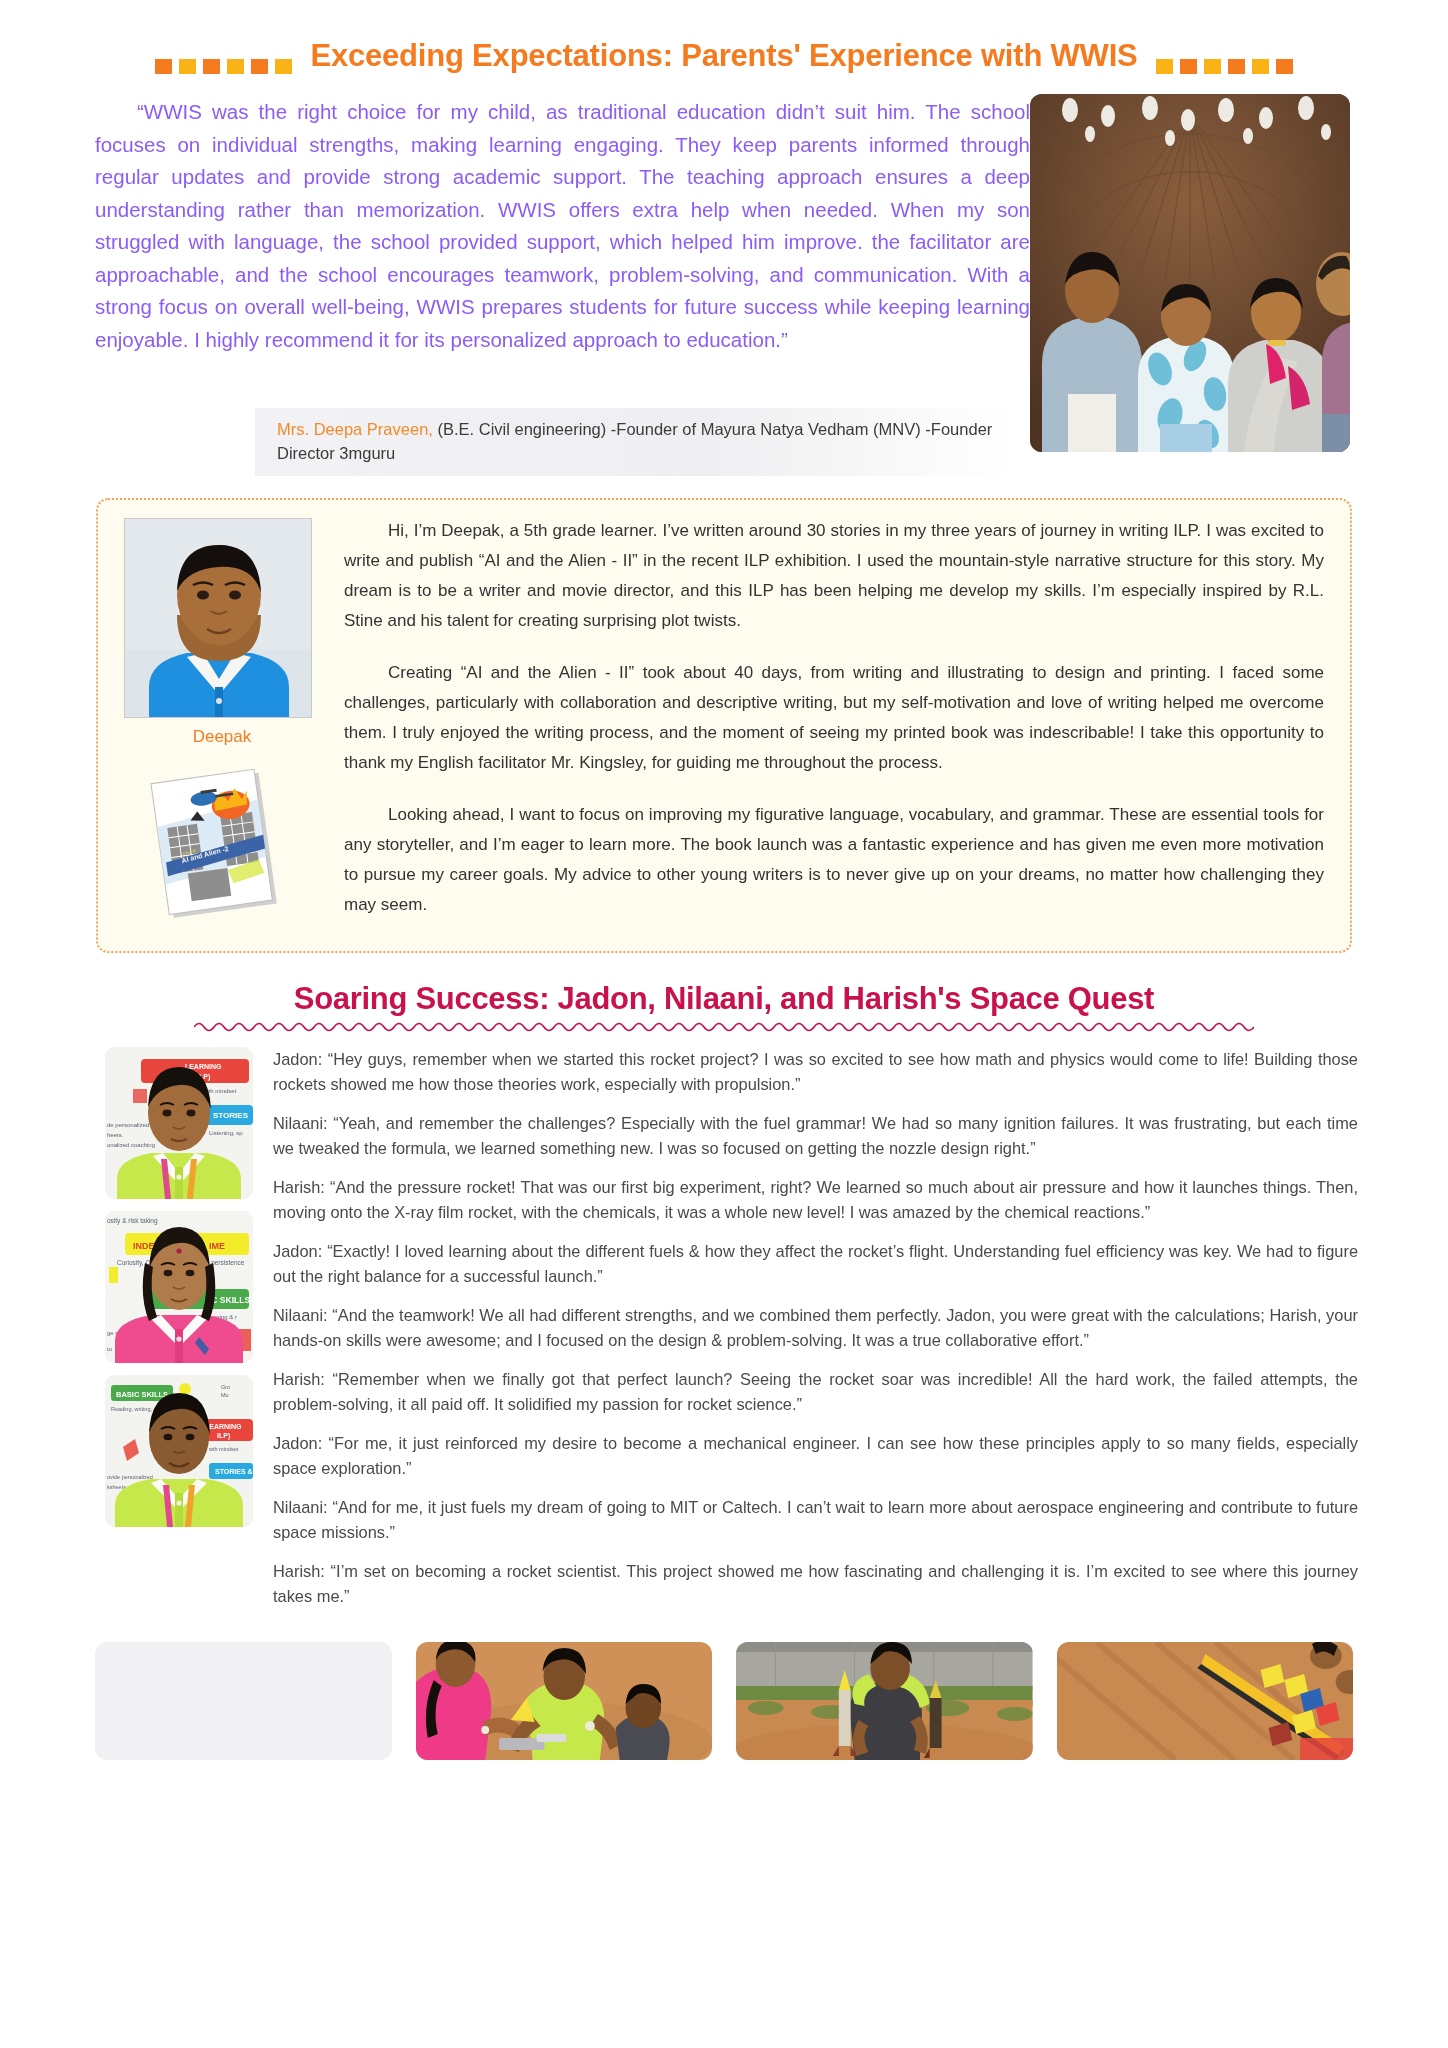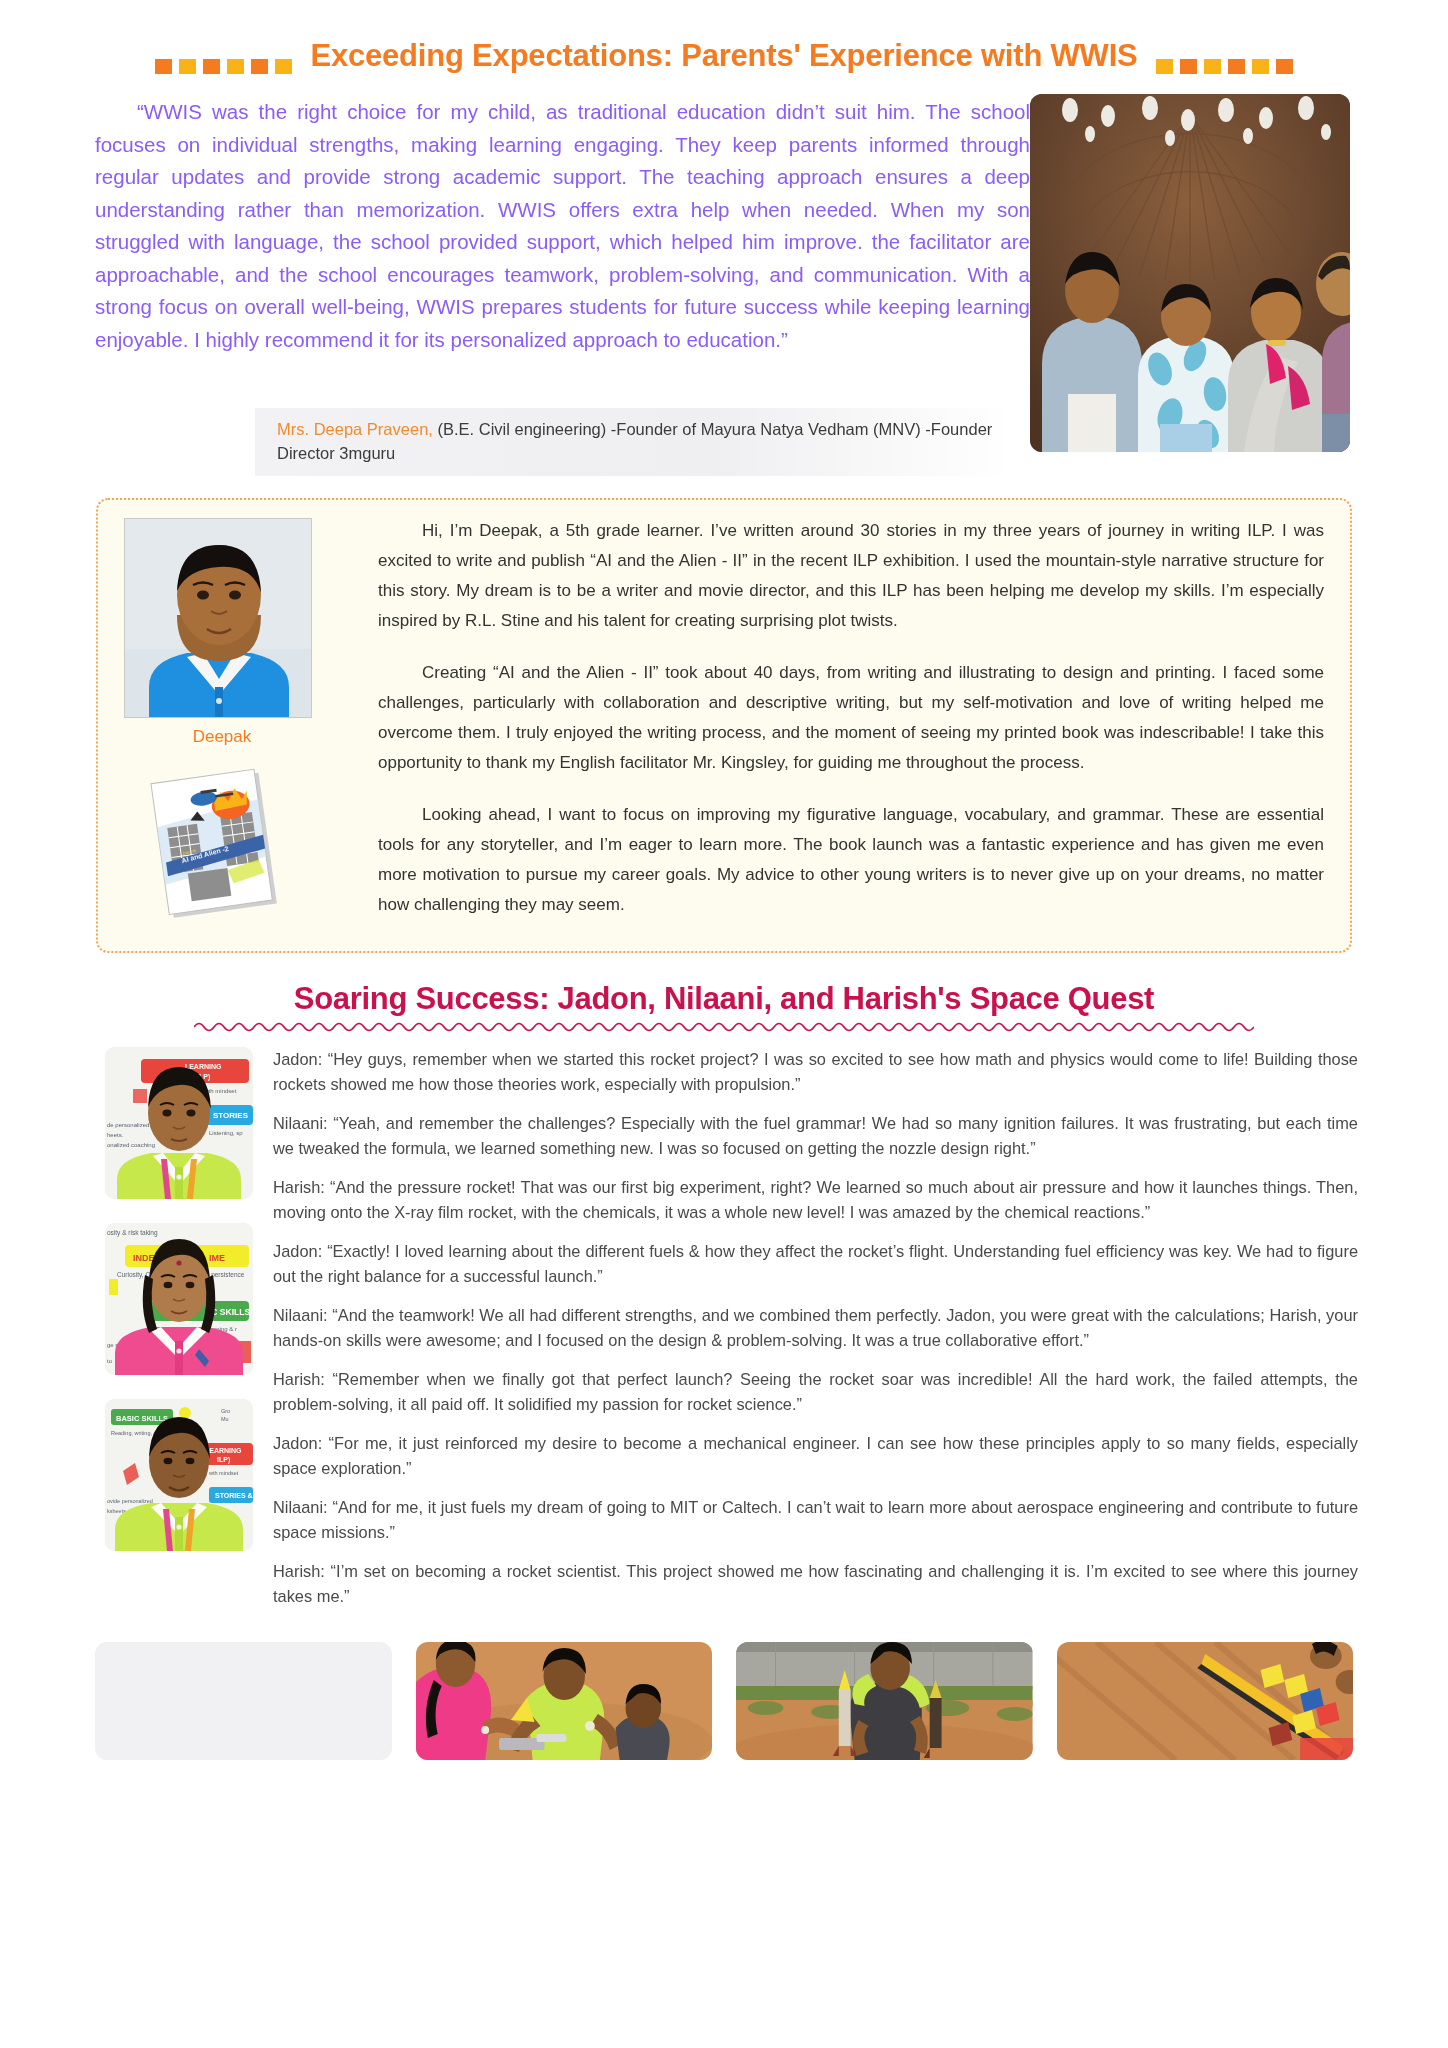--- a/index.html
+++ b/index.html
@@ -59,36 +59,36 @@
   .sec2-cols { display:flex; gap:24px; }
   .sec2-left { width:196px; flex:none; padding-top:4px; }
   .deepak-photo {
     width:188px; height:200px; border:1px solid #c9c9c9; overflow:hidden;
     background:#dfe4e8; position:relative;
   }
   .deepak-cap {
     text-align:center; color:#f47b20; font-size:17px; margin-top:9px;
   }
   .book-wrap { margin-top:12px; width:188px; height:170px; position:relative; }
-  .sec2-right { flex:1; padding-top:2px;margin-left:34px; }
+  .sec2-right { flex:1; padding-top:2px; }
   .sec2-right p {
     font-size:17px; line-height:30px; color:#333333;
     text-align:justify; text-indent:44px; margin-bottom:22px;
   }
   .sec2-right p:last-child { margin-bottom:0; }
 
   
   .sec3 { margin-top:28px; }
   .sec3-title {
     text-align:center; font-size:31px; font-weight:bold;
     color:#c8114d; letter-spacing:-0.3px;
   }
   .wave { display:block; margin:2px auto 0 auto; }
   .sec3-body { display:flex; gap:20px; margin:14px 90px 0 105px; }
-  .sec3-photos { width:148px; flex:none; display:flex; flex-direction:column; gap:24px; }
+  .sec3-photos { width:148px; flex:none; display:flex; flex-direction:column; gap:12px; }
   .sq-photo {
     width:148px; height:152px; border-radius:10px; overflow:hidden;
     background:#e8eaec; position:relative;
   }
   .sec3-text { flex:1; }
   .sec3-text p {
     font-size:16.4px; line-height:24.5px; color:#4a4a4a;
     text-align:justify; margin-bottom:15px;
   }
   .sec3-text p:last-child { margin-bottom:0; }

